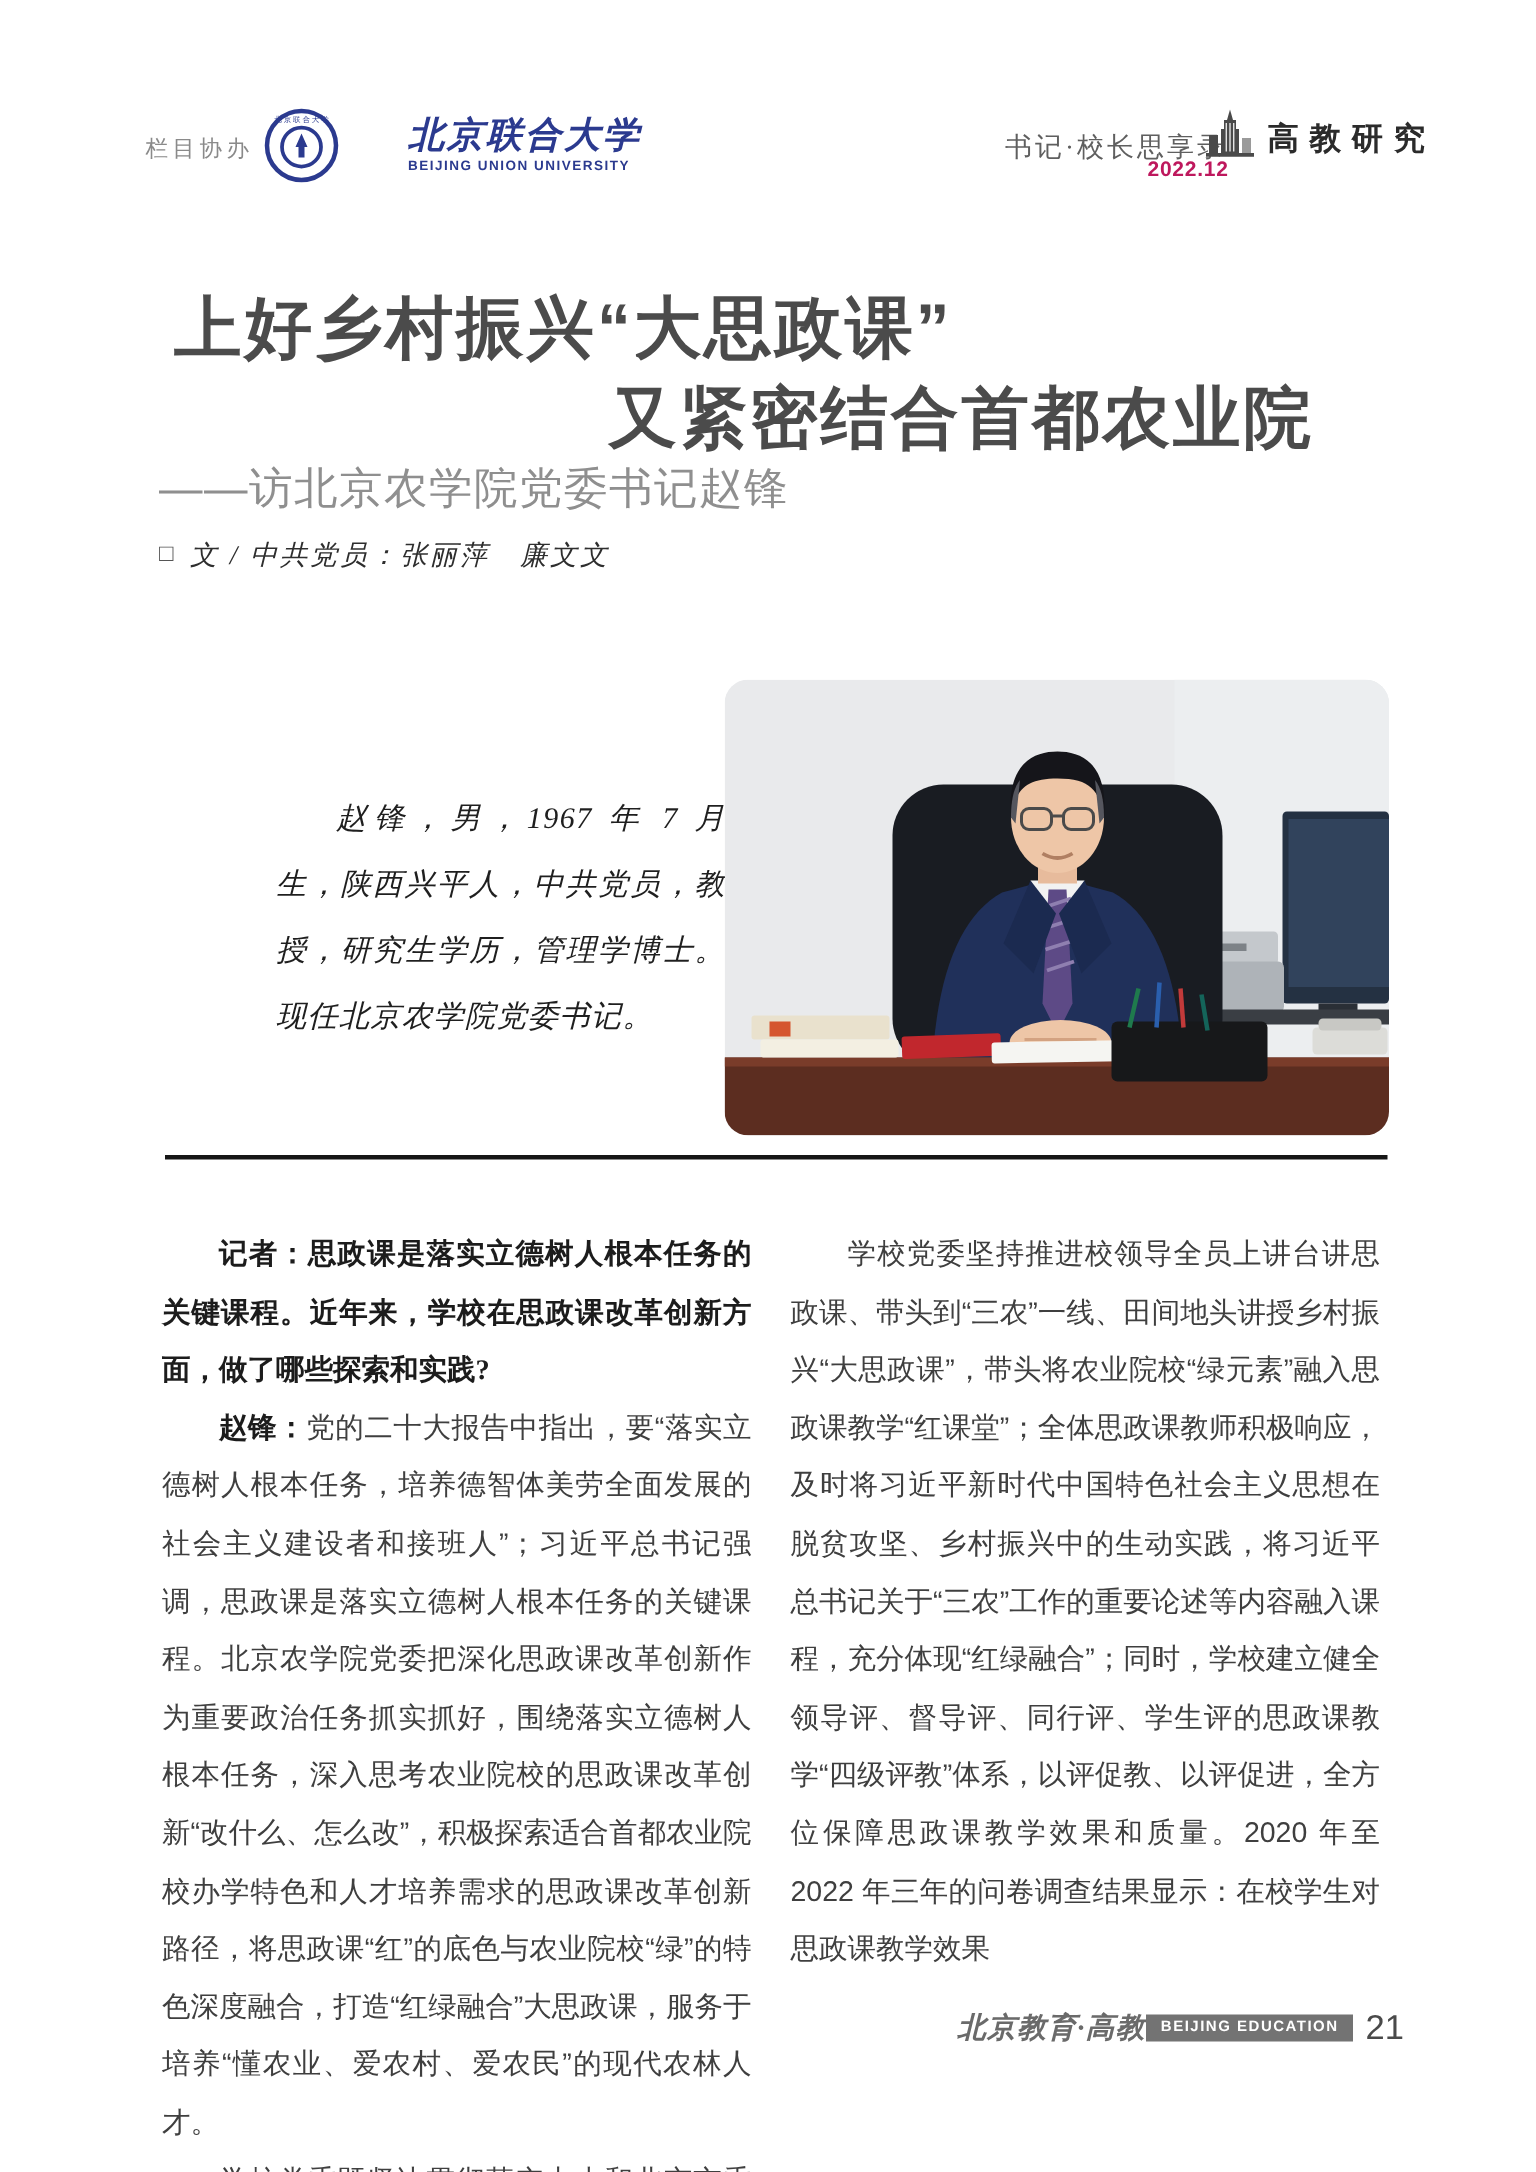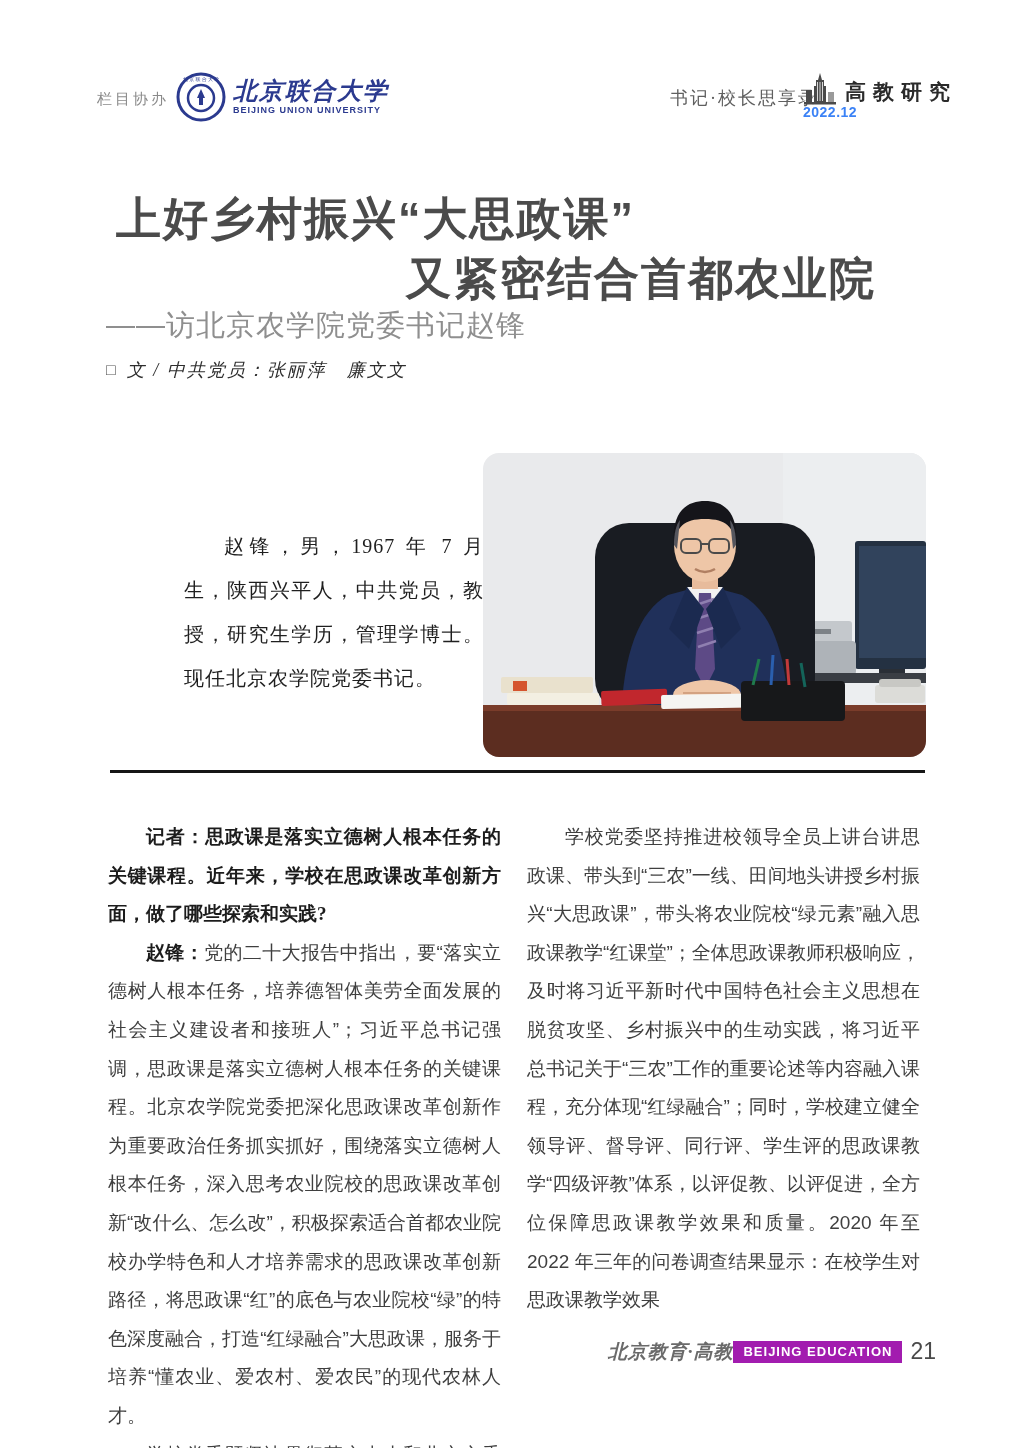--- a/index.html
+++ b/index.html
@@ -11,41 +11,41 @@
     font-family:"Liberation Sans", sans-serif;
     overflow:hidden;
   }
   
   .hdr-col-label {
     position:absolute; left:97px; top:90px;
     font-size:15px; color:#8a8a8a; letter-spacing:3px;
   }
   .hdr-logo { position:absolute; left:176px; top:72px; display:flex; align-items:center; gap:7px; }
   .hdr-logo .seal { width:50px; height:50px; }
-  .hdr-logo .names { display:flex; flex-direction:column; }
+  .hdr-logo .names { display:flex; flex-direction:column;margin-left:39px; }
   .hdr-logo .cn {
     font-family:"Liberation Serif", serif; font-style:italic;
     font-size:24px; font-weight:700; color:#2b3a8f; letter-spacing:2px; line-height:26px;
   }
   .hdr-logo .en {
     font-size:9px; font-weight:700; color:#2b3a8f; letter-spacing:1px; line-height:12px;
   }
   .hdr-section {
     position:absolute; left:670px; top:86px;
     font-family:"Liberation Serif", serif;
     font-size:18px; color:#5f5f5f; letter-spacing:2px;
   }
   .hdr-journal-icon { position:absolute; left:803px; top:72px; width:34px; height:34px; }
   .hdr-journal {
     position:absolute; left:845px; top:78px;
     font-size:21px; font-weight:700; color:#2b2b2b; letter-spacing:7px;
   }
   .hdr-issue {
-    position:absolute; left:803px; top:104px;
-    font-size:14px; font-weight:700; color:#3b82f6; letter-spacing:0.5px;
+    position:absolute; left:765px; top:104px;
+    font-size:14px; font-weight:700; color:#be185d; letter-spacing:0.5px;
   }
   
   .title1 {
     position:absolute; left:116px; top:190px;
     font-size:45px; font-weight:600; color:#4b4b4b; letter-spacing:2px; line-height:58px;
   }
   .title2 {
     position:absolute; left:406px; top:250px;
     font-size:45px; font-weight:600; color:#4b4b4b; letter-spacing:2px; line-height:58px;
   }
@@ -56,21 +56,21 @@
   .byline {
     position:absolute; left:106px; top:358px;
     font-family:"Liberation Serif", serif; font-style:italic;
     font-size:18px; color:#2e2e2e; letter-spacing:2px;
     display:flex; align-items:center; gap:9px;
   }
   .byline .sq { font-style:normal; font-size:16px; color:#555; }
   
   .bio {
     position:absolute; left:184px; top:524px; width:300px;
-    font-family:"Liberation Serif", serif; 
+    font-family:"Liberation Serif", serif; font-style:italic;
     font-size:20px; color:#1f1f1f; line-height:44px;
     text-align:justify; text-indent:2em; letter-spacing:1px;
   }
   .photo {
     position:absolute; left:483px; top:453px; width:443px; height:304px;
     border-radius:16px; overflow:hidden;
   }
   .rule {
     position:absolute; left:110px; top:770px; width:815px; height:3px; background:#161616;
   }
@@ -93,22 +93,22 @@
   
   .footer {
     position:absolute; top:1338px; right:88px;
     display:flex; align-items:center; gap:0;
   }
   .footer .script {
     font-family:"Liberation Serif", serif; font-style:italic;
     font-size:19px; font-weight:700; color:#6a6a6a; letter-spacing:1px;
   }
   .footer .enbox {
-    background:#a21caf; color:#ffffff;
-    font-size:13px; font-weight:700; letter-spacing:1px;
+    background:#737373; color:#ffffff;
+    font-size:10px; font-weight:700; letter-spacing:1px;
     padding:3px 10px 4px;
   }
   .footer .pagenum { font-size:23px; color:#4a4a4a; margin-left:8px; }
 </style>
 </head>
 <body>
 
 <div class="hdr-col-label">栏目协办</div>
 
 <div class="hdr-logo">

